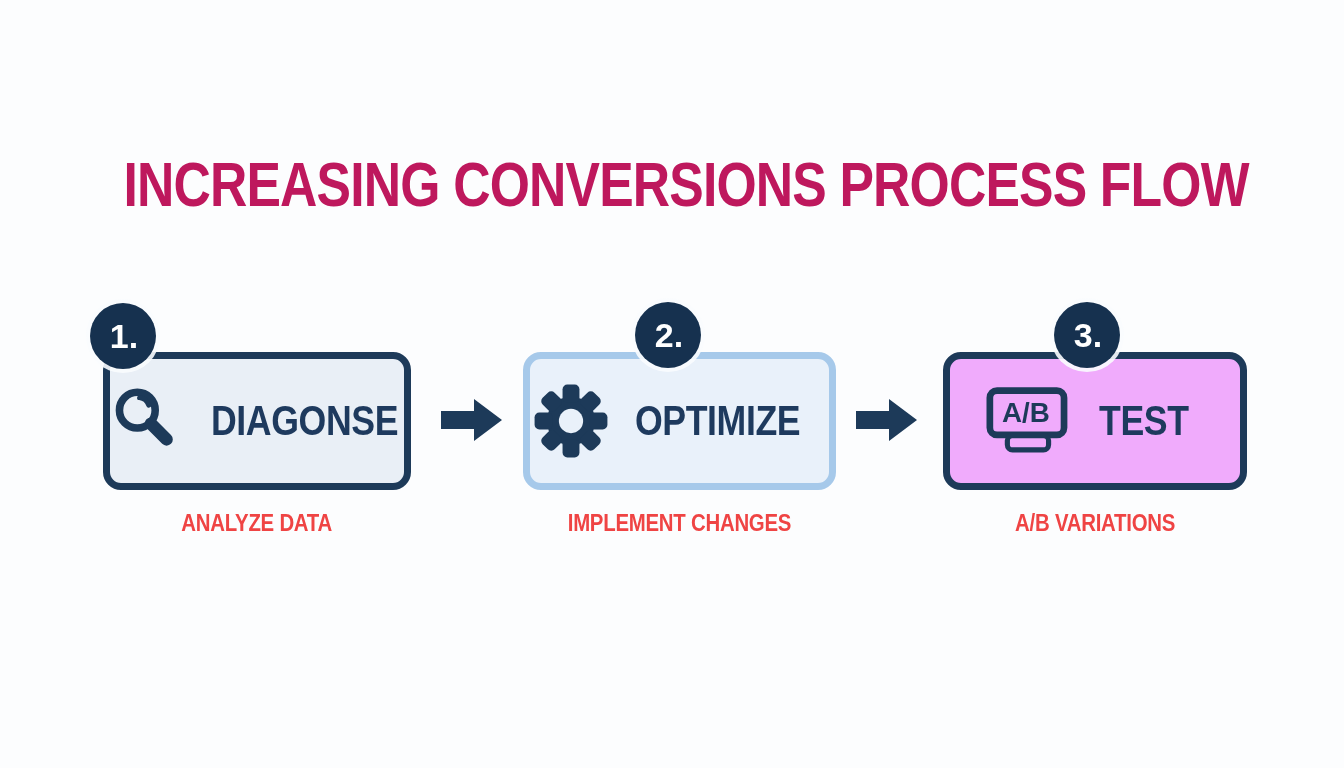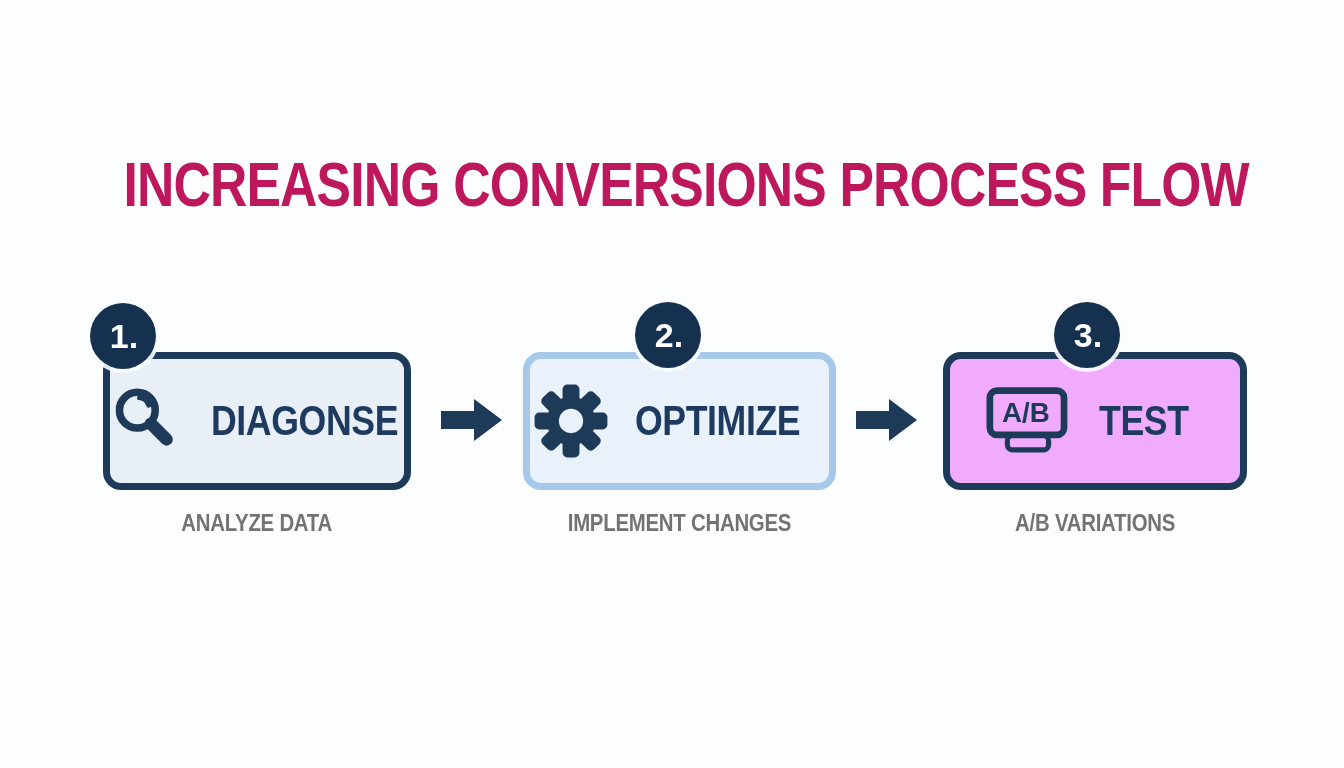--- a/index.html
+++ b/index.html
@@ -92,21 +92,21 @@
     height: 48px;
   }
   .arrow-1 { left: 441px; }
   .arrow-2 { left: 856px; }
 
   
   .sublabel {
     position: absolute;
     top: 509px;
     text-align: center;
-    color: #737373;
+    color: #ef4444;
     font-size: 24px;
     font-weight: bold;
     white-space: nowrap;
   }
   .sublabel .condense {
     display: inline-block;
     transform: scaleX(0.85);
     transform-origin: center;
     letter-spacing: -0.3px;
   }

